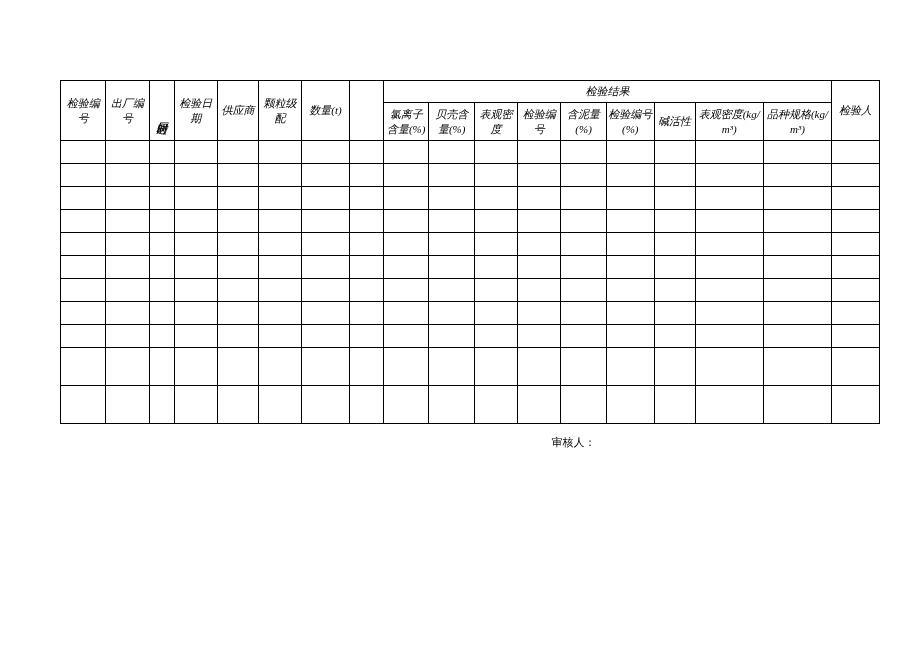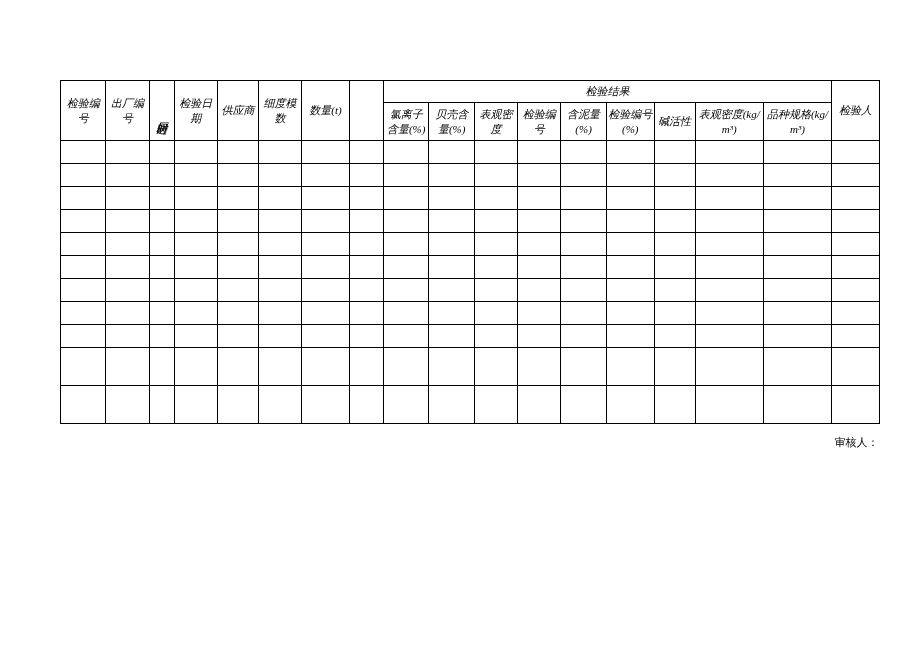--- a/index.html
+++ b/index.html
@@ -38,21 +38,21 @@
       height: 60px;
     }
     .data-row td {
       height: 23px;
     }
     .tall-row td {
       height: 38px;
     }
     .footer-row td {
       height: 36px;
-      text-align: right;
+      text-align: center;
       padding-left: 8px;
       border-left: none;
       border-right: none;
       border-bottom: none;
     }
     .footer-row td:first-child {
       border-left: none;
     }
     .footer-label {
       display: inline-block;
@@ -89,21 +89,21 @@
     <col style="width:60px">
     <col style="width:42px">
   </colgroup>
   <thead>
     <tr>
       <th rowspan="2" class="header-tall">检验编号</th>
       <th rowspan="2">出厂编号</th>
       <th rowspan="2"><span class="vertical-text">厂间进时</span></th>
       <th rowspan="2">检验日期</th>
       <th rowspan="2">供应商</th>
-      <th rowspan="2">细度模数</th>
+      <th rowspan="2">颗粒级配</th>
       <th rowspan="2">数量(t)</th>
       <th rowspan="2"></th>
       <th colspan="9" style="height:22px">检验结果</th>
       <th rowspan="2">检验人</th>
     </tr>
     <tr>
       <th>氯离子含量(%)</th>
       <th>贝壳含量(%)</th>
       <th>表观密度</th>
       <th>检验编号</th>

